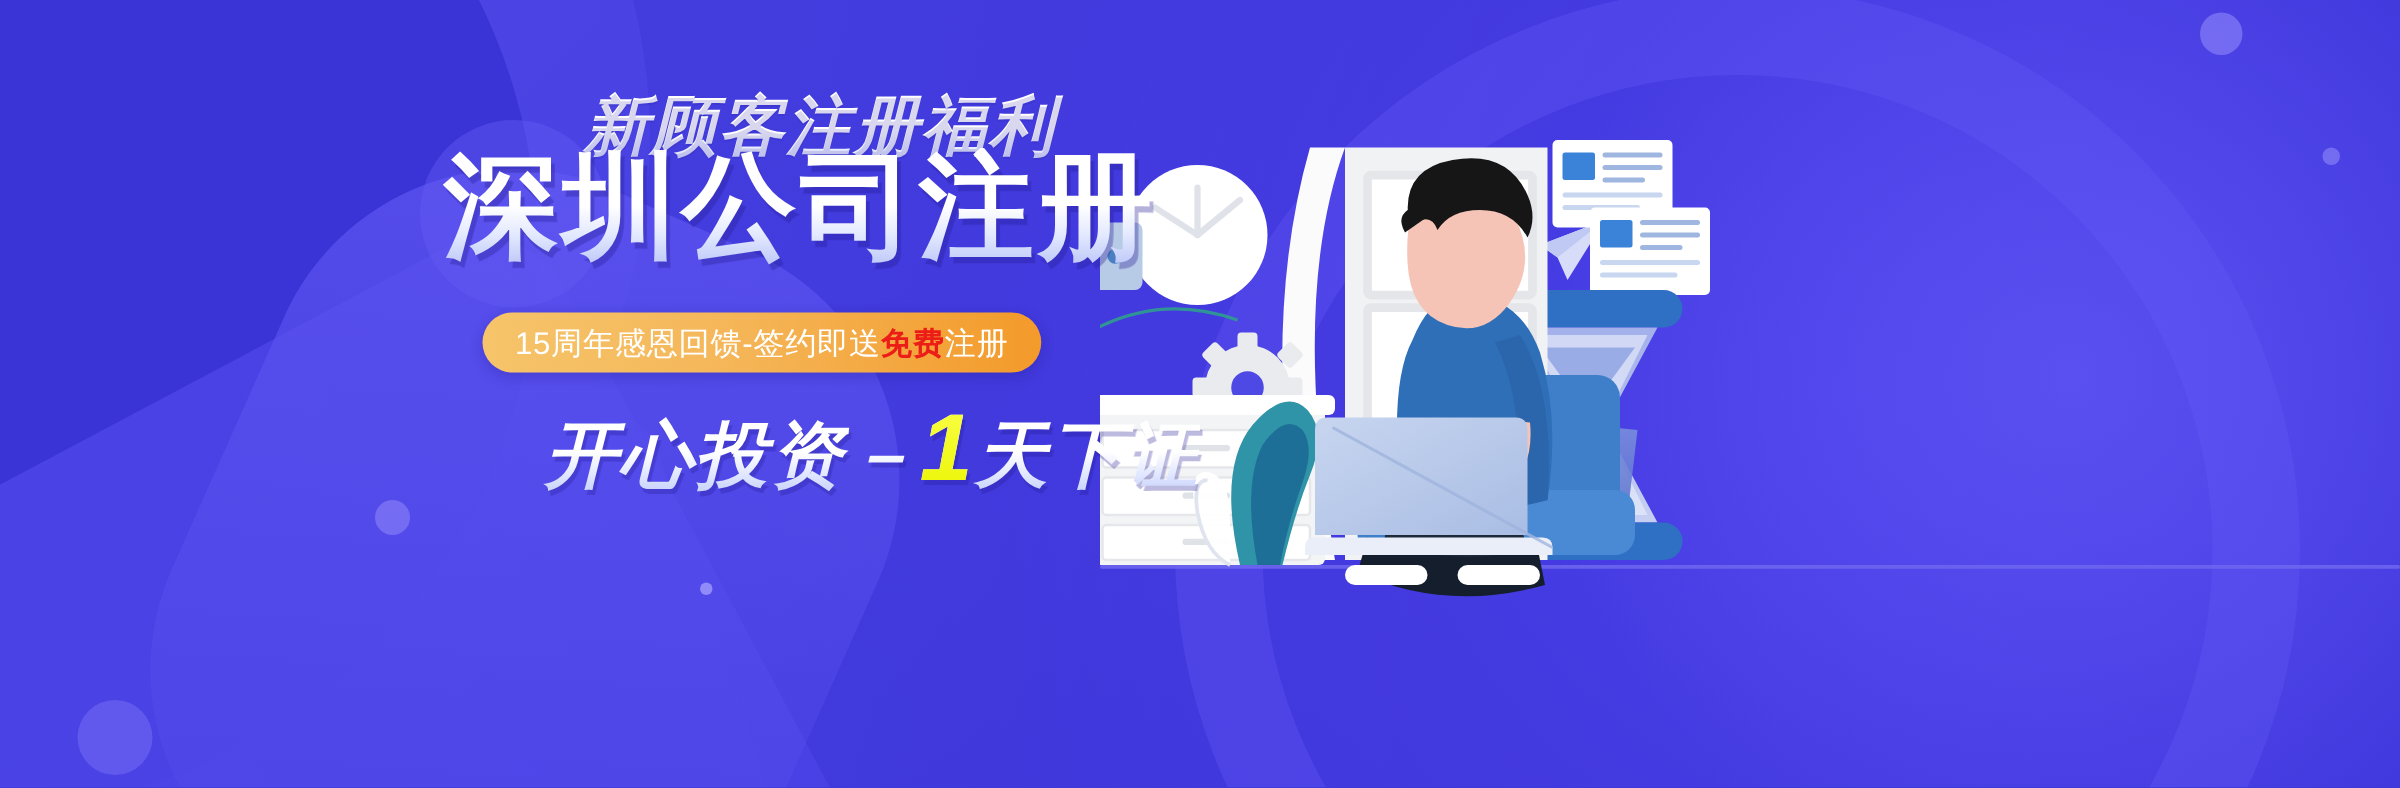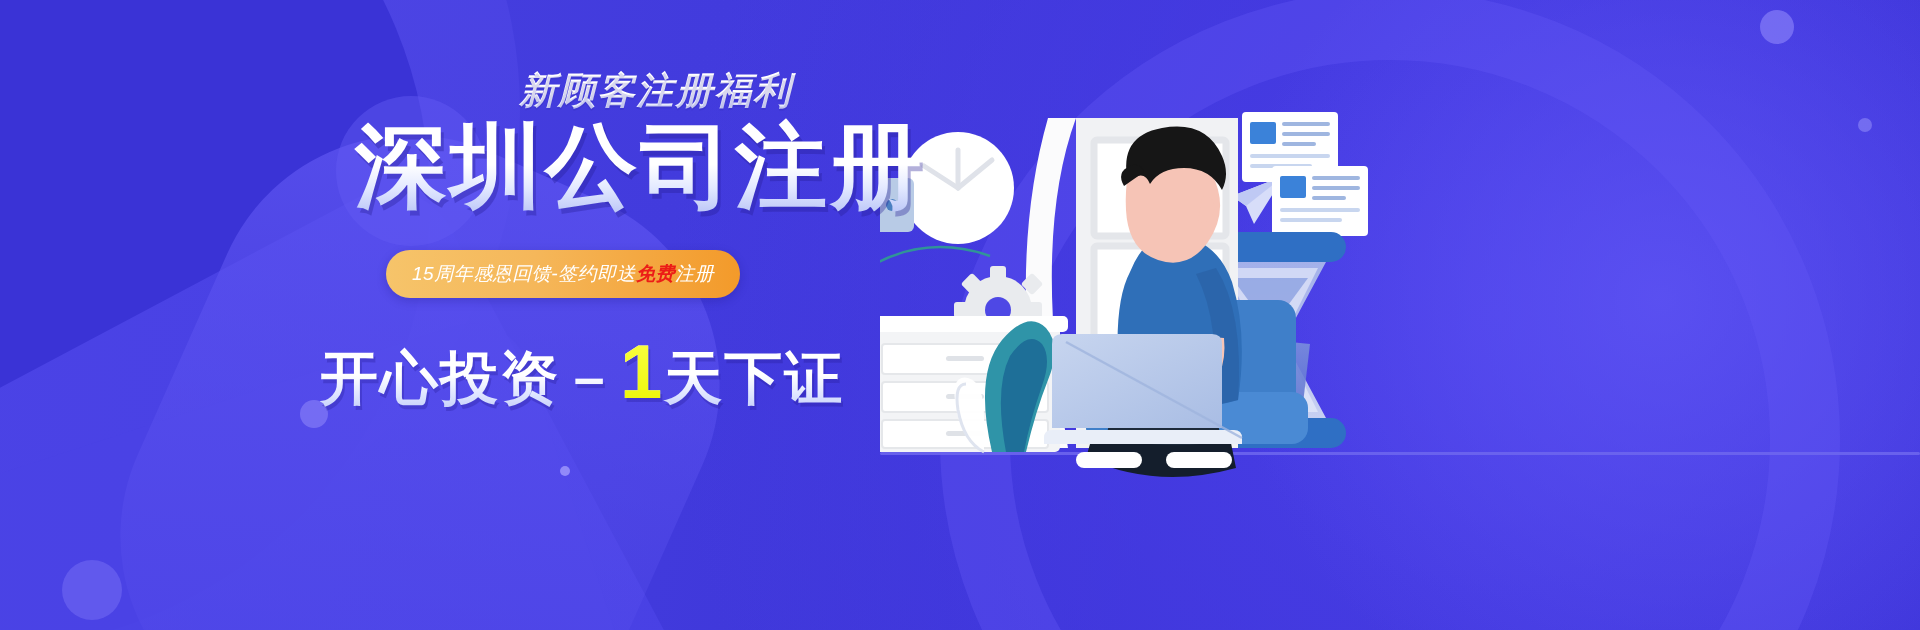--- a/index.html
+++ b/index.html
@@ -52,21 +52,21 @@
   .d3{left:300px;top:400px;width:28px;height:28px;background:rgba(128,120,246,.75);}
   .d4{left:62px;top:560px;width:60px;height:60px;background:rgba(120,112,245,.5);}
   .d5{left:598px;top:272px;width:13px;height:13px;background:rgba(156,149,252,.9);}
   .d6{left:560px;top:466px;width:10px;height:10px;background:rgba(156,149,252,.85);}
   .d7{left:336px;top:96px;width:150px;height:150px;background:rgba(100,92,243,.45);}
 
   
   .copy{position:absolute;left:0;top:0;width:960px;height:630px;}
   .eyebrow{
     position:absolute;left:446px;top:66px;width:420px;text-align:center;
-    font-size:37px;font-weight:bold;letter-spacing:2px;font-style:italic;
+    font-size:52px;font-weight:bold;letter-spacing:2px;font-style:italic;
     color:#ffffff;
     background:linear-gradient(180deg,#ffffff 0%,#ffffff 55%,#cfd6fb 100%);
     -webkit-background-clip:text;background-clip:text;-webkit-text-fill-color:transparent;
     text-shadow:0 2px 0 rgba(40,32,160,.18);
     white-space:nowrap;
   }
   .headline{
     position:absolute;left:320px;top:118px;width:640px;text-align:center;
     font-size:92px;font-weight:bold;letter-spacing:3px;
     line-height:1.05;white-space:nowrap;
@@ -74,25 +74,25 @@
     -webkit-background-clip:text;background-clip:text;-webkit-text-fill-color:transparent;
     filter:drop-shadow(3px 5px 0 rgba(36,28,150,.35));
   }
   .pill{
     position:absolute;left:386px;top:250px;height:48px;
     padding:0 26px;display:flex;align-items:center;justify-content:center;
     border-radius:26px;white-space:nowrap;
     background:linear-gradient(90deg,#f6c46a 0%,#f5b75a 42%,#f39a2a 100%);
     box-shadow:0 3px 10px rgba(25,18,120,.25);
   }
-  .pill span{font-size:19px;color:#ffffff;font-weight:500;letter-spacing:.5px;font-style:italic;}
+  .pill span{font-size:25px;color:#ffffff;font-weight:500;letter-spacing:.5px;}
   .pill .hot{color:#ec1c17;font-weight:bold;}
   .tagline{
-    position:absolute;left:320px;top:328px;width:640px;text-align:left;
-    font-size:58px;font-weight:bold;letter-spacing:2px;
+    position:absolute;left:320px;top:315px;width:640px;text-align:right;
+    font-size:58px;font-weight:bold;font-style:italic;letter-spacing:2px;
     white-space:nowrap;
     background:linear-gradient(180deg,#ffffff 0%,#ffffff 52%,#dde4ff 75%,#b6c1f6 100%);
     -webkit-background-clip:text;background-clip:text;-webkit-text-fill-color:transparent;
     filter:drop-shadow(2px 4px 0 rgba(36,28,150,.3));
   }
   .tagline .big1{
     font-size:76px;
     background:linear-gradient(180deg,#fbff4a 0%,#eaf500 100%);
     -webkit-background-clip:text;background-clip:text;-webkit-text-fill-color:transparent;
   }

